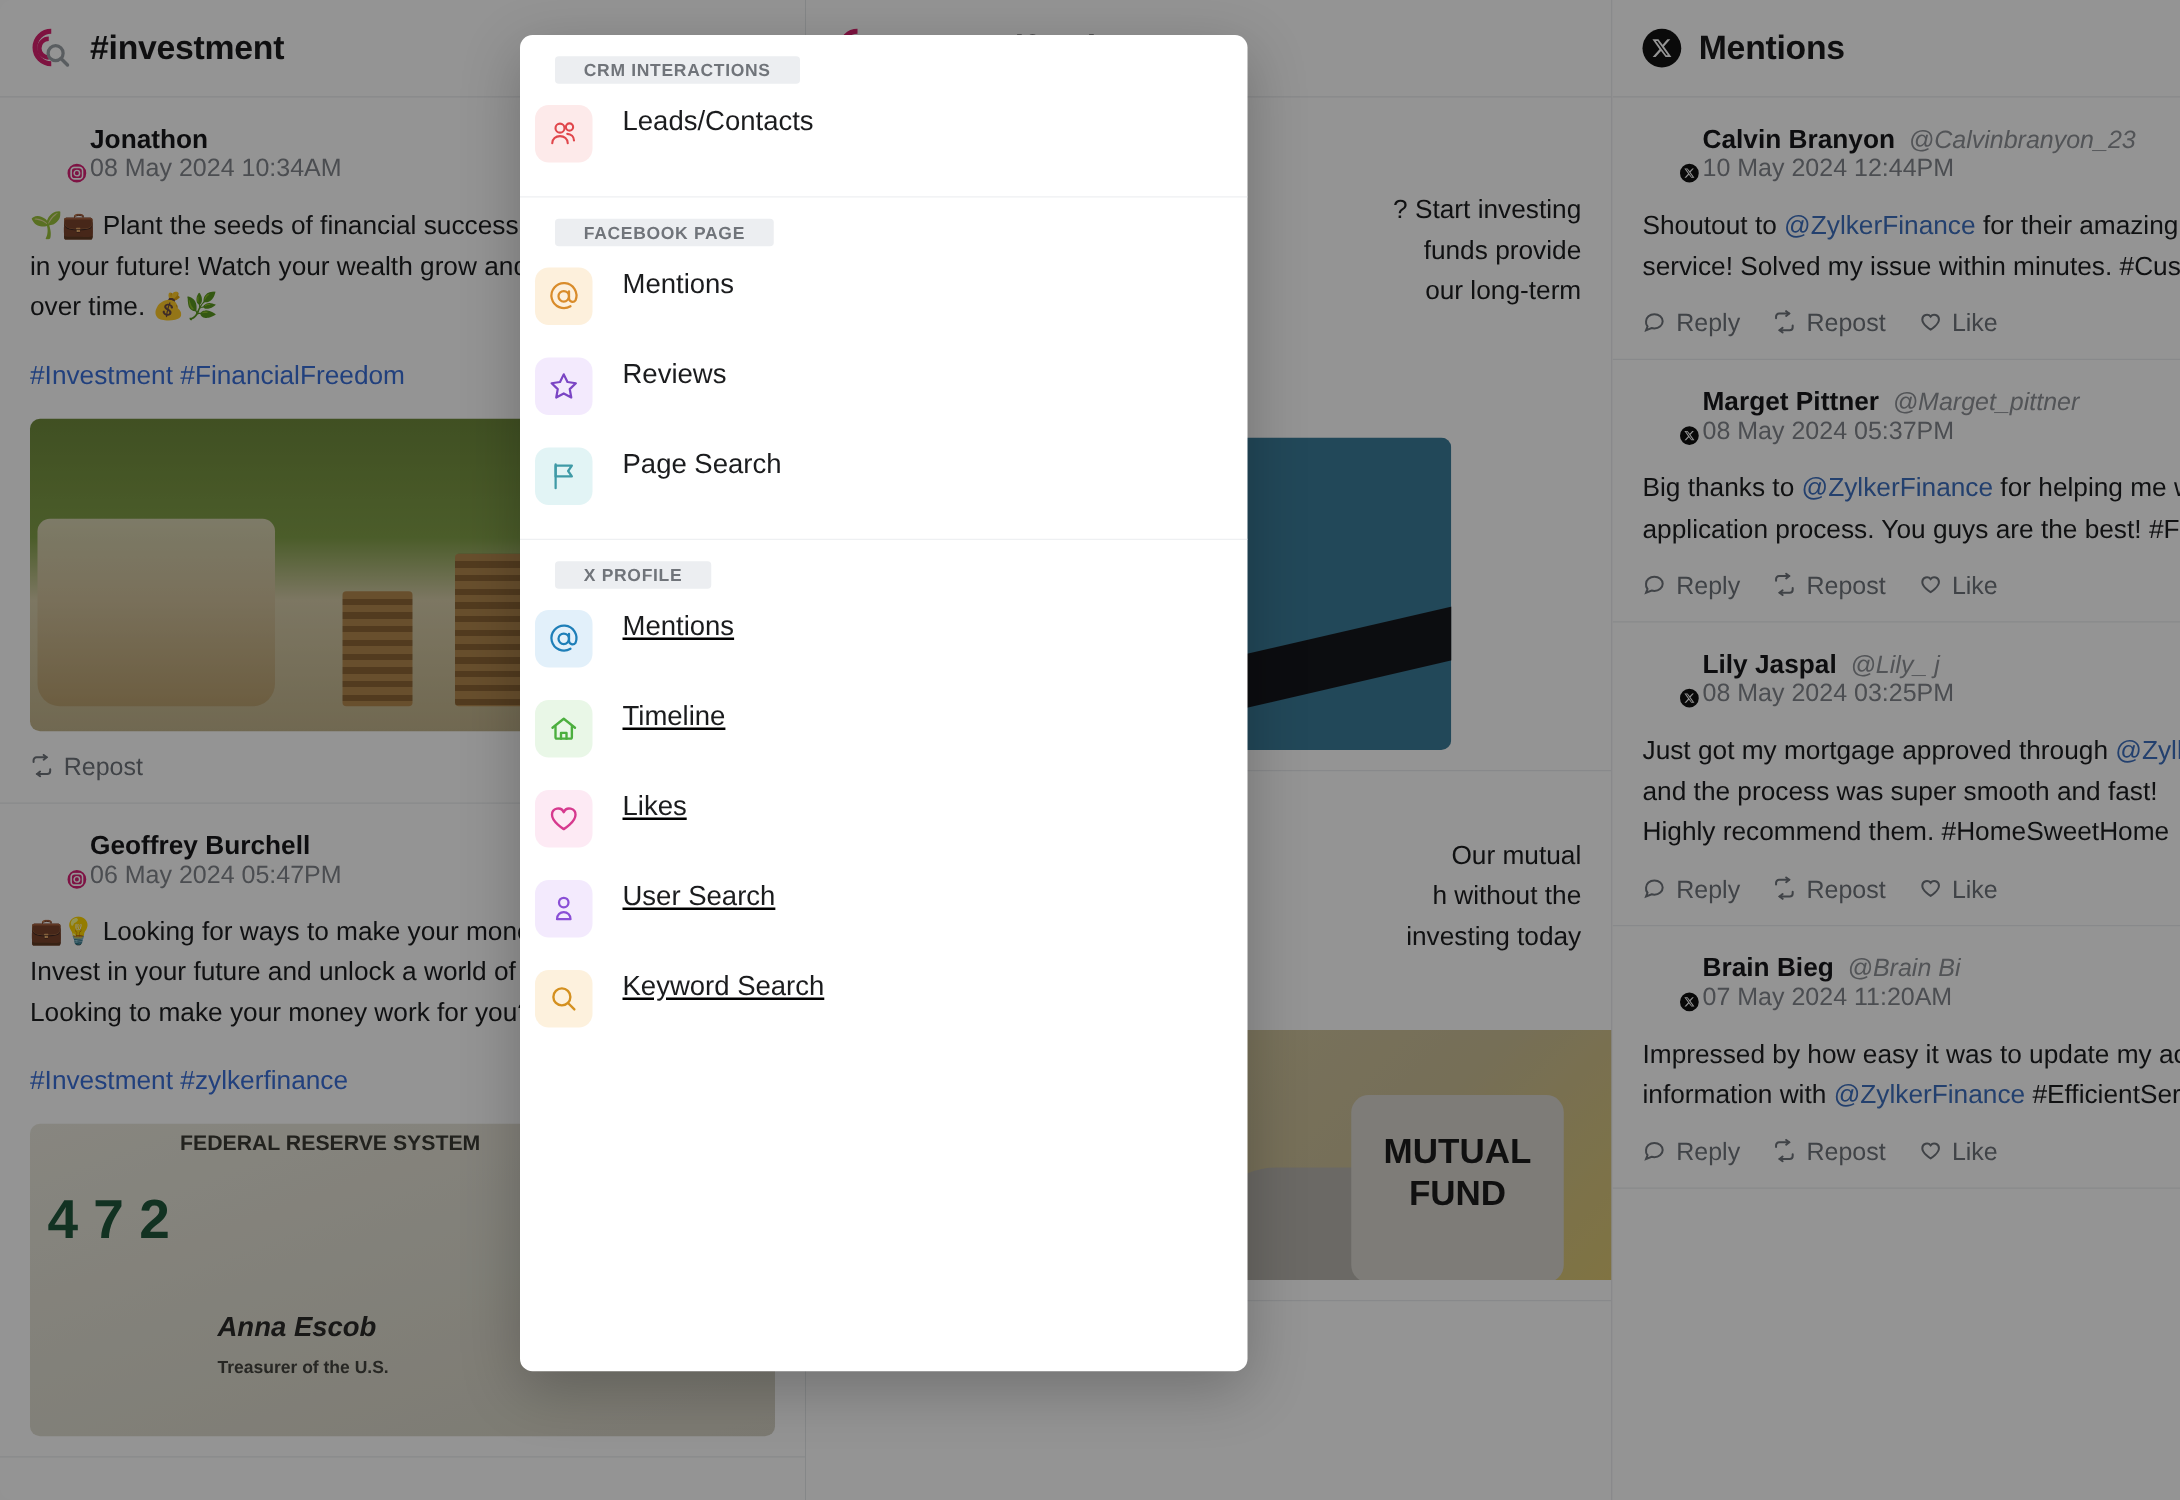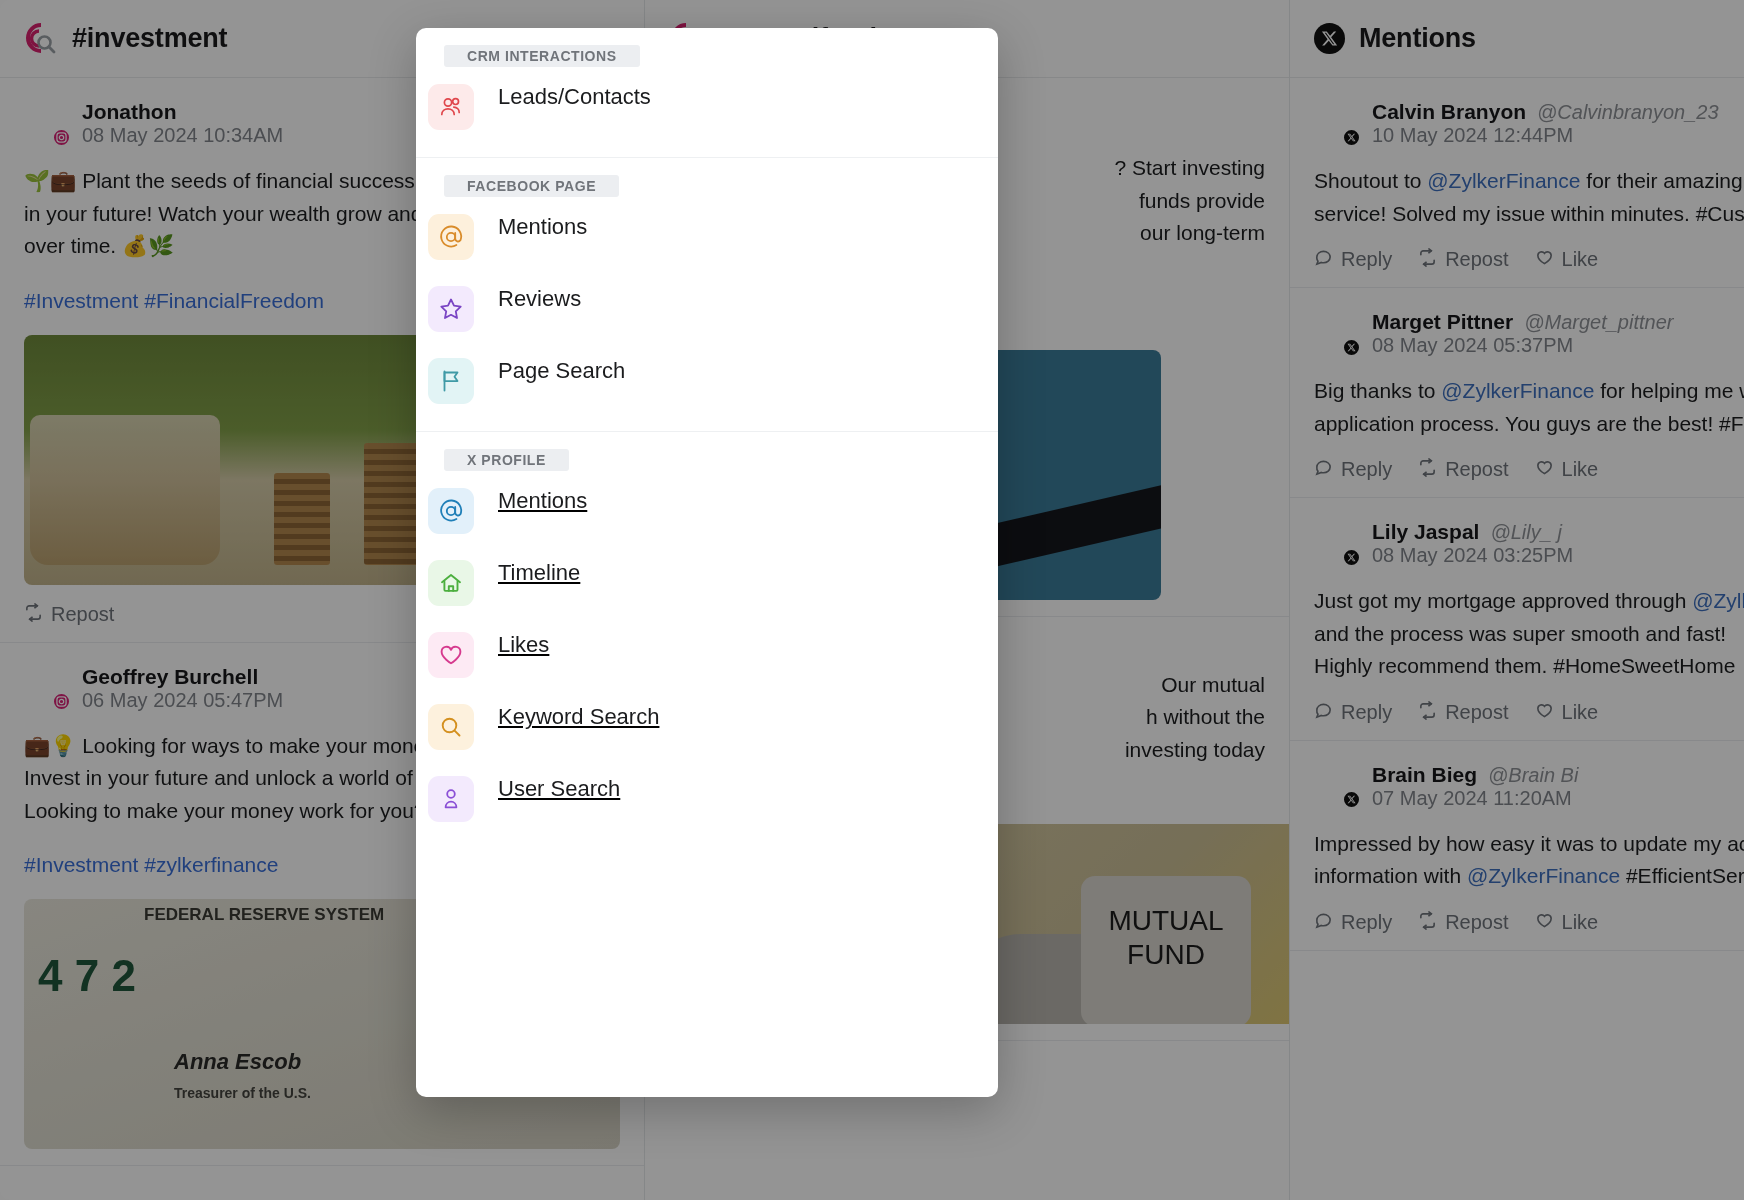--- a/index.html
+++ b/index.html
@@ -29,21 +29,21 @@
   .col-title { font-size: 27px; font-weight: 700; color: #1b1b1d; letter-spacing: -.2px; }
 
   .brand-icon { width: 34px; height: 34px; flex: 0 0 34px; position: relative; }
   .x-badge-lg {
     width: 31px; height: 31px; flex: 0 0 31px; border-radius: 50%;
     background: #121212; display: flex; align-items: center; justify-content: center;
   }
 
   
   .post { padding: 22px 24px 16px; border-bottom: 1px solid #ebedef; }
-  .post-head { display: flex; align-items: center; gap: 14px; }
+  .post-head { display: flex; align-items: flex-end; gap: 4px; }
   .avatar-wrap { position: relative; width: 44px; height: 44px; flex: 0 0 44px; }
   .avatar {
     width: 44px; height: 44px; border-radius: 50%; overflow: hidden;
     background: #c9ccd2; position: relative;
   }
   .avatar .face { position: absolute; inset: 0; }
   .net-badge {
     position: absolute; right: -3px; bottom: -1px;
     width: 19px; height: 19px; border-radius: 50%;
     display: flex; align-items: center; justify-content: center;
@@ -79,21 +79,21 @@
   .art-blue .panel { position: absolute; right: 0; top: 0; width: 100%; height: 100%;
       background: #3c7c99; }
   .art-blue .stripe { position: absolute; left: 0; bottom: 0; width: 120%; height: 42px;
       background: #16181d; transform: rotate(-13deg); transform-origin: left bottom; }
   .art-bill { background: linear-gradient(160deg,#e9e7dc,#d6d3c5); }
   .art-bill .txt { position: absolute; color: #20563c; font-weight: 700; }
   .art-mutual { background: linear-gradient(135deg,#d4c9a4 0%,#cbbf97 50%,#e0c96b 100%); }
   .art-mutual .bag { position: absolute; left: 46%; top: 52px; width: 170px; height: 150px;
       background: #d9d6cf; border-radius: 14px; }
   .art-mutual .bagtxt { position: absolute; left: 0; right: 0; top: 28px; text-align: center;
-      font-size: 28px; font-weight: 400; color: #1d1d1d; line-height: 1.2; }
+      font-size: 28px; font-weight: 700; color: #1d1d1d; line-height: 1.2; }
   .art-mutual .hand { position: absolute; left: 22%; top: 110px; width: 210px; height: 130px;
       background: #b9b6ae; border-radius: 60px 40px 20px 30px; }
 
   
   .scrim { position: absolute; inset: 0; background: rgba(0,0,0,0.42); }
 
   .modal {
     position: absolute; left: 416px; top: 28px; width: 582px; height: 1069px;
     background: #ffffff; border-radius: 10px; overflow: hidden;
     box-shadow: 0 14px 48px rgba(0,0,0,.24);
@@ -590,36 +590,36 @@
         <div class="opt">
           <span class="opt-icon" style="background:#fdeaf4">
             <svg width="26" height="26" viewBox="0 0 26 26" fill="none" stroke="#d63a8e" stroke-width="1.9" stroke-linejoin="round">
               <path d="M13 21.3S3.6 15.6 3.6 9.8a4.9 4.9 0 0 1 9.4-2 4.9 4.9 0 0 1 9.4 2c0 5.8-9.4 11.5-9.4 11.5z"></path>
             </svg>
           </span>
           <span class="opt-label">Likes</span>
         </div>
 
         <div class="opt">
+          <span class="opt-icon" style="background:#f3eafd">
+            <svg width="26" height="26" viewBox="0 0 26 26" fill="none" stroke="#8a4fd6" stroke-width="1.8" stroke-linecap="round" stroke-linejoin="round">
+              <circle cx="13" cy="8" r="3.8"></circle>
+              <path d="M7.6 21.3c0-3.3 2.4-5.6 5.4-5.6s5.4 2.3 5.4 5.6z"></path>
+            </svg>
+          </span>
+          <span class="opt-label">User Search</span>
+        </div>
+
+        <div class="opt">
           <span class="opt-icon" style="background:#fdf1dd">
             <svg width="26" height="26" viewBox="0 0 26 26" fill="none" stroke="#d4901f" stroke-width="1.9" stroke-linecap="round">
               <circle cx="11.5" cy="11.5" r="6.8"></circle>
               <line x1="16.6" y1="16.6" x2="21.5" y2="21.5"></line>
             </svg>
           </span>
           <span class="opt-label">Keyword Search</span>
         </div>
-
-        <div class="opt">
-          <span class="opt-icon" style="background:#f3eafd">
-            <svg width="26" height="26" viewBox="0 0 26 26" fill="none" stroke="#8a4fd6" stroke-width="1.8" stroke-linecap="round" stroke-linejoin="round">
-              <circle cx="13" cy="8" r="3.8"></circle>
-              <path d="M7.6 21.3c0-3.3 2.4-5.6 5.4-5.6s5.4 2.3 5.4 5.6z"></path>
-            </svg>
-          </span>
-          <span class="opt-label">User Search</span>
-        </div>
       </div>
 
     </div>
   </div>
 
 </div>
 
 </body></html>

